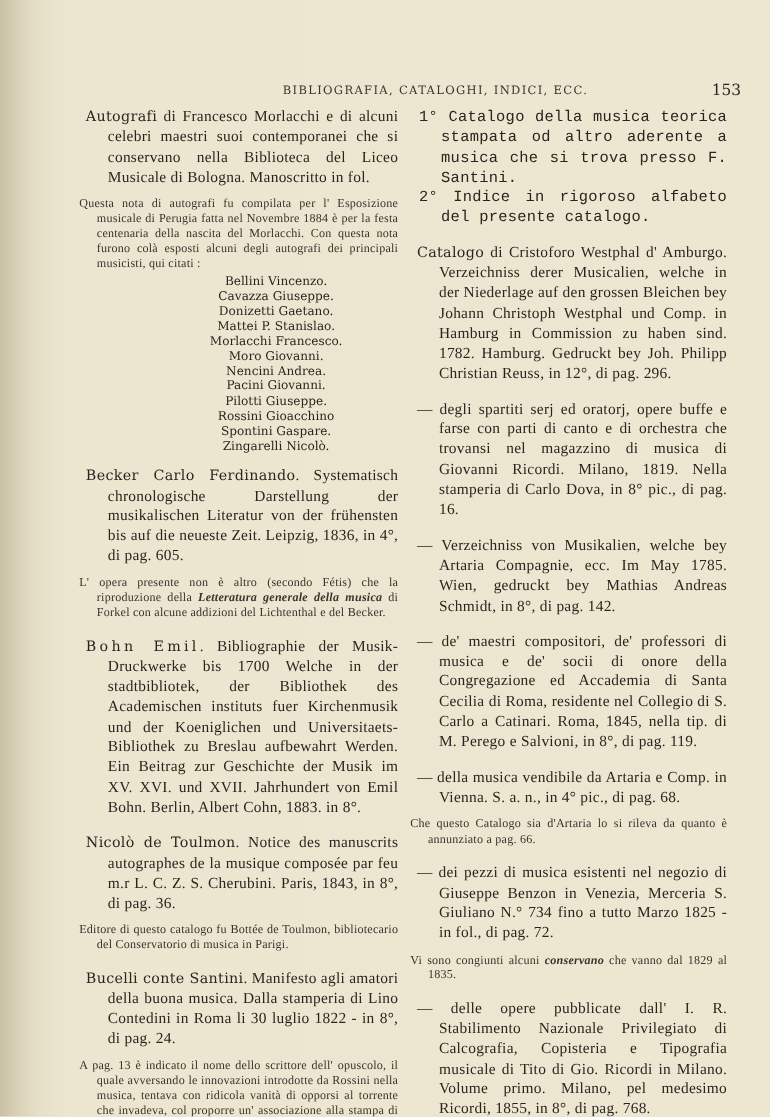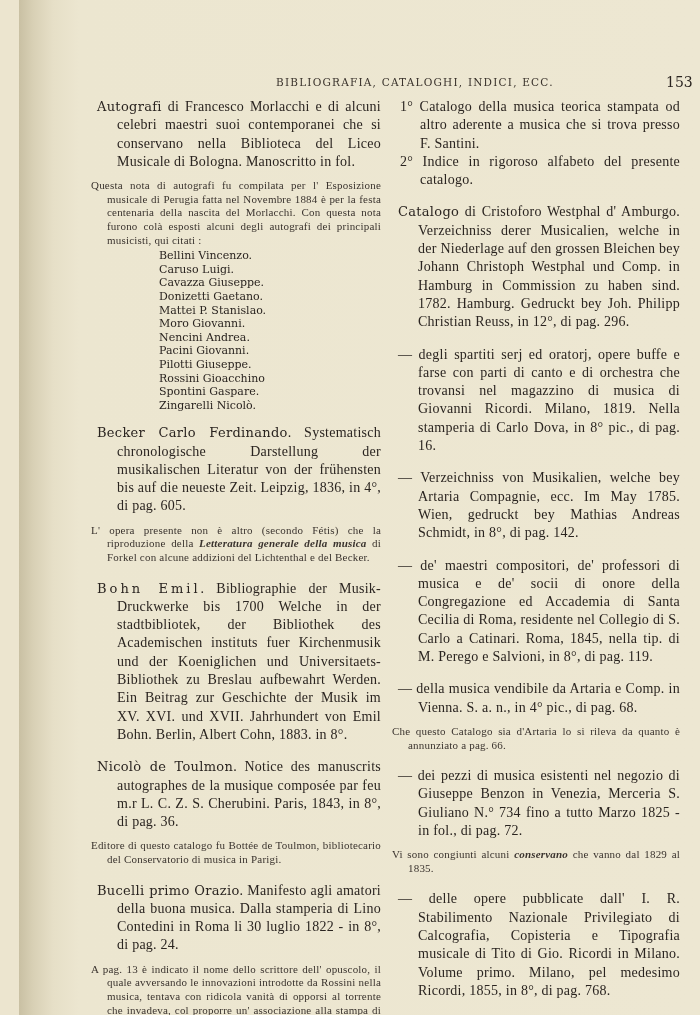--- a/index.html
+++ b/index.html
@@ -7,21 +7,20 @@
     width: 700px; height: 1015px; overflow: hidden;
     background: #ece5cf;
     position: relative;
     font-family: "DejaVu Serif", serif;
     color: #2a2420;
   }
   .page {
     position: absolute; inset: 0;
     background:
       linear-gradient(to right, #c9c0a3 0px, #d8d0b5 14px, #e6dfc7 34px, #ece6d0 60px, #ede7d2 100%);
-    margin-left: 19px;
   }
   .running-head {
     position: absolute; top: 76px; left: 0; right: 0; height: 18px;
   }
   .running-title {
     position: absolute; left: 257px; top: 0;
     font-family: "DejaVu Serif", serif;
     font-size: 10.5px; letter-spacing: 1.2px;
     font-variant: small-caps;
     color: #3a332c;
@@ -51,46 +50,46 @@
     font-size: 11px; line-height: 13.6px;
     text-align: justify;
     padding-left: 16px; text-indent: -16px;
     margin: 0 0 15px -6px;
     font-family: Liberation Serif, serif;
     color: #3a332e;
     letter-spacing: 0.2px;
   }
   .note i { font-style: italic; font-weight: bold; }
   .names { margin: 0 0 0 62px; padding: 0; list-style: none; text-indent: 0; }
-  .names li { font-size: 11px; line-height: 13.6px; }
+  .names li { font-size: 11px; line-height: 13.6px; text-align: center; }
   .cont { font-size: 14px; line-height: 18.3px; text-align: justify; margin: 0 0 0 20px; font-family: "Liberation Serif", serif; letter-spacing: 0.25px; }
-  .numbered { font-size: 14px; line-height: 18.3px; text-align: justify; padding-left: 20px; text-indent: -20px; margin: 0 0 0 2px; font-family: Liberation Serif, serif; letter-spacing: 0.25px; }
+  .numbered { font-size: 14px; line-height: 18.3px; text-align: justify; padding-left: 20px; text-indent: -20px; margin: 0 0 0 2px; font-family: Liberation Mono, monospace; letter-spacing: 0.25px; }
   .gap { height: 12px; }
 </style>
 </head>
 <body>
 
 <div class="page">
 
   <div class="running-head">
     <span class="running-title">BIBLIOGRAFIA, CATALOGHI, INDICI, ECC.</span>
     <span class="page-number">153</span>
   </div>
 
   <div class="col col-left">
 
     <div>
       <p class="entry"><span class="head">Autografi</span><span> di Francesco Morlacchi e di alcuni celebri maestri suoi contemporanei che si conservano nella Biblioteca del Liceo Musicale di Bologna. Manoscritto in fol.</span></p>
       <div class="note" style="margin-bottom:2px">Questa nota di autografi fu compilata per l' Esposizione musicale di Perugia fatta nel Novembre 1884 è per la festa centenaria della nascita del Morlacchi. Con questa nota furono colà esposti alcuni degli autografi dei principali musicisti, qui citati :</div>
       <ul class="names">
         <li>Bellini Vincenzo.</li>
-        <li>Caruso Luigi.</li>
         <li>Cavazza Giuseppe.</li>
         <li>Donizetti Gaetano.</li>
         <li>Mattei P. Stanislao.</li>
+        <li>Morlacchi Francesco.</li>
         <li>Moro Giovanni.</li>
         <li>Nencini Andrea.</li>
         <li>Pacini Giovanni.</li>
         <li>Pilotti Giuseppe.</li>
         <li>Rossini Gioacchino</li>
         <li>Spontini Gaspare.</li>
         <li>Zingarelli Nicolò.</li>
       </ul>
       <div class="gap"></div>
     </div>
@@ -103,21 +102,21 @@
     <div>
       <p class="entry" style="margin-bottom:14px"><span class="head spaced">Bohn Emil</span><span>. Bibliographie der Musik-Druckwerke bis 1700 Welche in der stadtbibliotek, der Bibliothek des Academischen instituts fuer Kirchenmusik und der Koeniglichen und Universitaets-Bibliothek zu Breslau aufbewahrt Werden. Ein Beitrag zur Geschichte der Musik im XV. XVI. und XVII. Jahrhundert von Emil Bohn. Berlin, Albert Cohn, 1883. in 8°.</span></p>
     </div>
 
     <div>
       <p class="entry"><span class="head">Nicolò de Toulmon</span><span>. Notice des manuscrits autographes de la musique composée par feu m.r L. C. Z. S. Cherubini. Paris, 1843, in 8°, di pag. 36.</span></p>
       <div class="note">Editore di questo catalogo fu Bottée de Toulmon, bibliotecario del Conservatorio di musica in Parigi.</div>
     </div>
 
     <div>
-      <p class="entry"><span class="head">Bucelli primo Orazio</span><span>. Manifesto agli amatori della buona musica. Dalla stamperia di Lino Contedini in Roma li 30 luglio 1822 - in 8°, di pag. 24.</span></p>
+      <p class="entry"><span class="head">Bucelli conte Santini</span><span>. Manifesto agli amatori della buona musica. Dalla stamperia di Lino Contedini in Roma li 30 luglio 1822 - in 8°, di pag. 24.</span></p>
       <div class="note">A pag. 13 è indicato il nome dello scrittore dell' opuscolo, il quale avversando le innovazioni introdotte da Rossini nella musica, tentava con ridicola vanità di opporsi al torrente che invadeva, col proporre un' associazione alla stampa di certe sue opere musicali.</div>
     </div>
 
   </div>
 
   <div class="col col-right">
     <p class="numbered">1° Catalogo della musica teorica stampata od altro aderente a musica che si trova presso F. Santini.</p>
     <p class="numbered" style="margin-bottom:14px">2° Indice in rigoroso alfabeto del presente catalogo.</p>
 
     <div>

